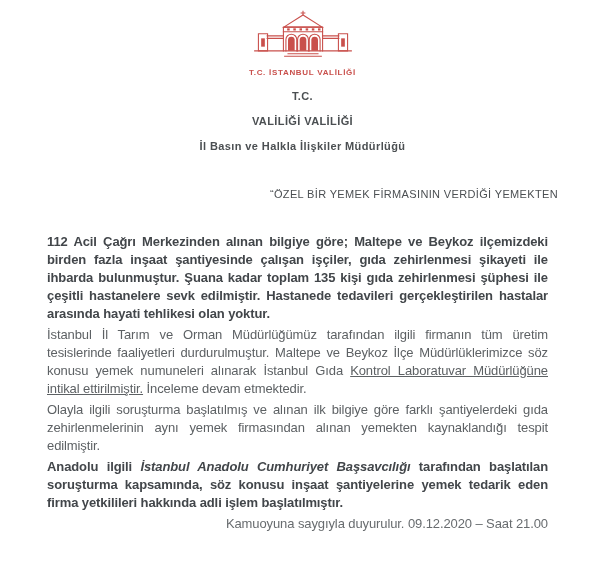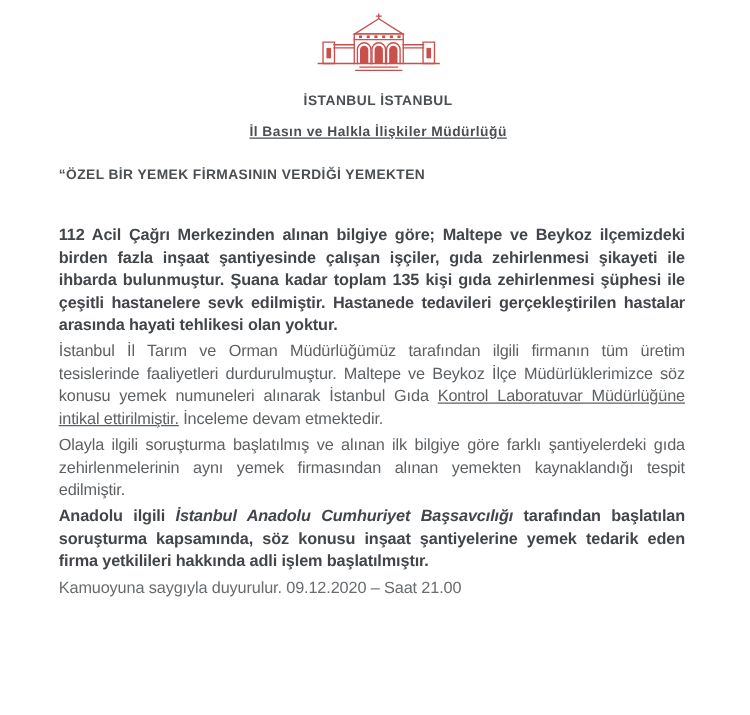--- a/index.html
+++ b/index.html
@@ -20,45 +20,45 @@
     color: #c9504c;
   }
 
   
   .head-line {
     text-align: center; font-weight: bold; color: #4b4f52;
     font-size: 11px; line-height: 18px; letter-spacing: 0.4px;
   }
   .head-tc        { margin-top: 10px; }
   .head-gov       { margin-top: 7px; }
-  .head-dept      { margin-top: 7px; text-decoration: underline; }
+  .head-dept      { margin-top: 7px; }
 
   
   .press-title {
-    margin-top: 12px; text-align: left;
-    font-size: 11px; font-weight: bold; line-height: 26px;
+    margin-top: 26px; text-align: right;
+    font-size: 11px; font-weight: normal; line-height: 26px;
     letter-spacing: 0.35px; color: #4b4f52;
   }
   .press-no {
     margin-top: 25px; text-align: center;
     font-size: 11px; font-weight: bold; line-height: 18px;
     letter-spacing: 0.35px; color: #4b4f52;
   }
 
   
   .doc-body { margin-top: 26px; }
   .doc-body p {
     font-size: 13px; line-height: 18px; letter-spacing: -0.1px;
     text-align: justify; margin: 0 10px 3px 0;
   }
   p.b  { font-weight: bold; color: #42464a; }
   p.r  { font-weight: normal; color: #5d6164; }
   .u   { text-decoration: underline; }
   em   { }
-  p.footer-line { color: #686c6f; text-align: left; margin-top: 2px; }
+  p.footer-line { color: #686c6f; text-align: right; margin-top: 2px; }
 </style>
 </head>
 <body>
 
 <div class="page">
 
   <div class="logo-wrap">
     <svg viewBox="0 0 120 60" width="100" height="50" aria-hidden="true">
       <g stroke="#c9504c" fill="none" stroke-width="1.3" stroke-linecap="square">
 
@@ -91,23 +91,25 @@
         <rect x="78" y="22" width="3" height="2.6"></rect>
 
         <path d="M42 49 V36 a4 4 0 0 1 8 0 V49 Z"></path>
         <path d="M56 49 V36 a4 4 0 0 1 8 0 V49 Z"></path>
         <path d="M70 49 V36 a4 4 0 0 1 8 0 V49 Z"></path>
 
         <rect x="9.8" y="34" width="4.4" height="10"></rect>
         <rect x="105.8" y="34" width="4.4" height="10"></rect>
       </g>
     </svg>
+    <div class="logo-caption">T.C. İSTANBUL VALİLİĞİ</div>
   </div>
 
-  <div class="head-line head-gov">İSTANBUL İSTANBUL</div>
+  <div class="head-line head-tc">T.C.</div>
+  <div class="head-line head-gov">VALİLİĞİ VALİLİĞİ</div>
   <div class="head-line head-dept">İl Basın ve Halkla İlişkiler Müdürlüğü</div>
 
   <div class="press-title">
     <div>“ÖZEL BİR YEMEK FİRMASININ VERDİĞİ YEMEKTEN</div>
   </div>
 
 
   <div class="doc-body">
 
     <p class="b">112 Acil Çağrı Merkezinden alınan bilgiye göre; Maltepe ve Beykoz ilçemizdeki birden fazla inşaat şantiyesinde çalışan işçiler, gıda zehirlenmesi şikayeti ile ihbarda bulunmuştur. Şuana kadar toplam 135 kişi gıda zehirlenmesi şüphesi ile çeşitli hastanelere sevk edilmiştir. Hastanede tedavileri gerçekleştirilen hastalar arasında hayati tehlikesi olan yoktur.</p>

